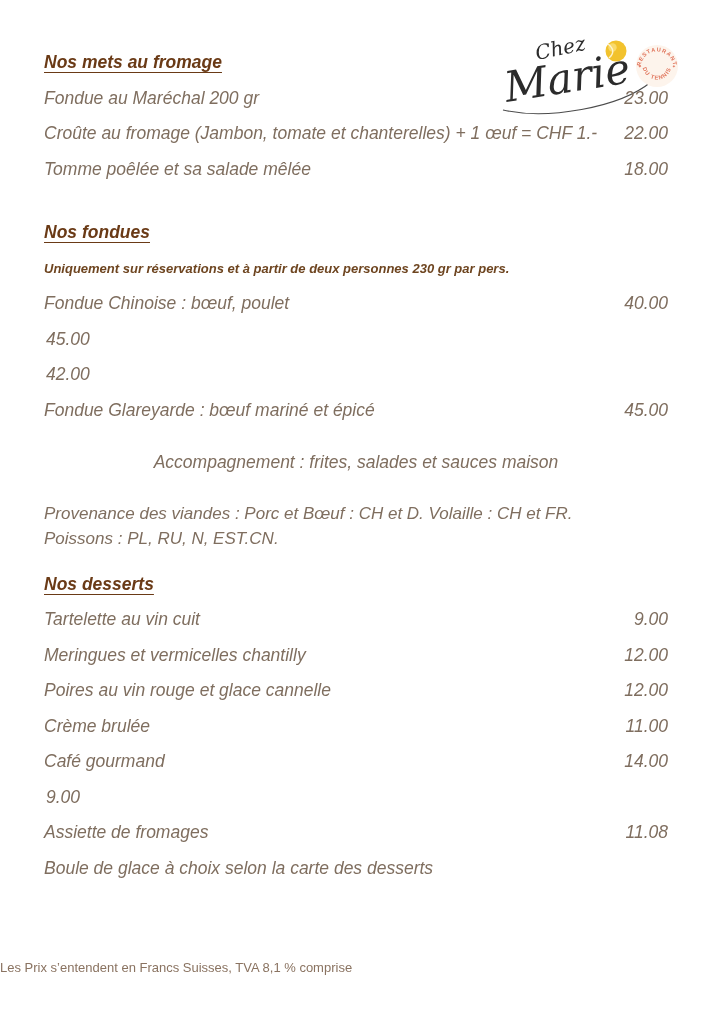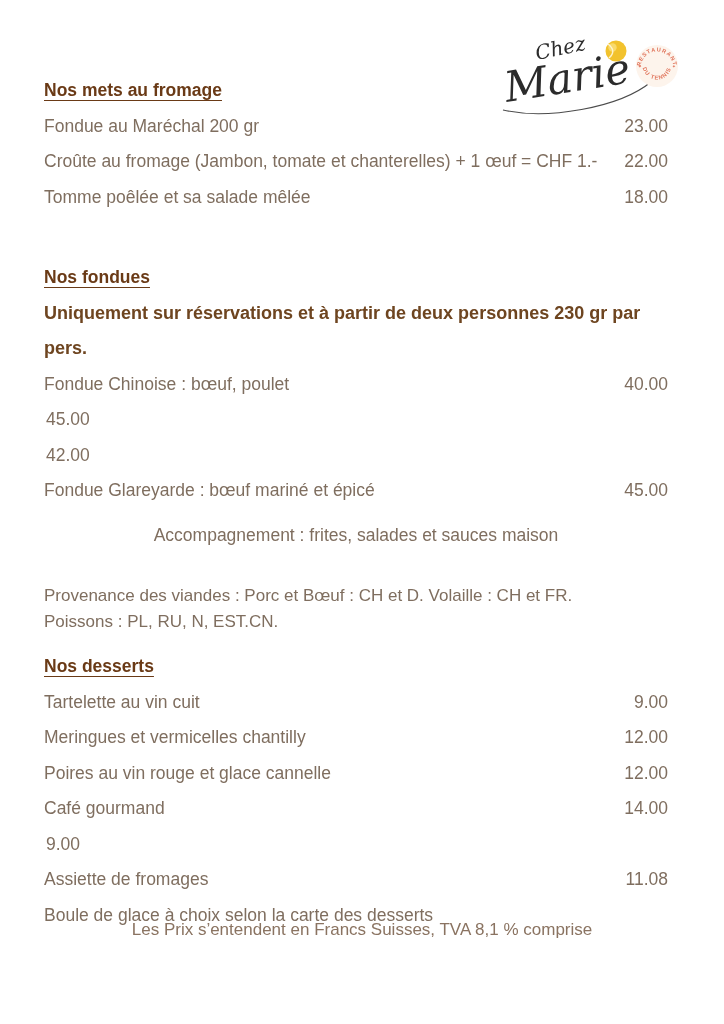--- a/index.html
+++ b/index.html
@@ -1,44 +1,44 @@
 <!DOCTYPE html>
 <html style="--heading: #6a3a16; --body: #7f6e5f; --note: #6e4520; --footer: #8a7361; --stamp: #e0755c; --ball: #f2c22d; --script: #2b2b2b;"><head>
 <meta charset="utf-8">
 <style>
   html,body{margin:0;padding:0;background:#ffffff;}
   .page{
     position:relative;width:724px;height:1024px;background:#ffffff;
     font-family:"Liberation Sans",sans-serif;overflow:hidden;
   }
-  .menu{position:absolute;left:44px;top:73px;width:624px;}
+  .menu{position:absolute;left:44px;top:45px;width:624px;font-style:italic;}
   .heading{
     font-weight:bold;font-size:17.5px;line-height:35.5px;margin:0;
     color:var(--heading,#6a3a16);
     text-decoration:underline;text-underline-offset:4px;text-decoration-thickness:1px;
   }
-  .h2-fondues{margin-top:45px;}
+  .h2-fondues{margin-top:28px;}
   .h2-desserts{margin-top:15px;}
   .row{
     display:flex;justify-content:space-between;align-items:baseline;
     font-size:17.5px;line-height:35.5px;color:var(--body,#7f6e5f);
   }
   .row .price{margin-left:2px;white-space:nowrap;}
   .note{
-    font-weight:bold;font-size:18px;line-height:35.5px;
+    font-weight:bold;font-size:13px;line-height:35.5px;
     color:var(--note,#6e4520);
   }
   .accomp{
-    text-align:center;font-size:17.5px;line-height:35.5px;margin-top:9px;
+    text-align:center;font-size:17.5px;line-height:35.5px;margin-top:17px;
     color:var(--body,#7f6e5f);
   }
-  .prov{margin-top:30px;font-size:17px;line-height:25.5px;color:var(--body,#7f6e5f);}
+  .prov{margin-top:20px;font-size:17px;line-height:25.5px;color:var(--body,#7f6e5f);}
   .footer{
-    position:absolute;left:0;top:920px;width:100%;text-align:center;
-    font-size:17px;color:var(--footer,#8a7361);
+    position:absolute;left:0;top:960px;width:100%;text-align:left;
+    font-size:13px;color:var(--footer,#8a7361);
   }
   .logo{position:absolute;left:497px;top:24px;width:186px;height:96px;}
   .logo-chez{font-family:"DejaVu Serif",serif;font-style:italic;font-size:20px;fill:var(--script,#2b2b2b);}
   .logo-marie{font-family:"DejaVu Serif",serif;font-style:italic;font-size:42px;fill:var(--script,#2b2b2b);}
   .flourish{stroke:var(--script,#2b2b2b);stroke-width:1.1;fill:none;opacity:.85;}
   .stamp-circle{fill:#fdf4ec;}
   .stamp-text{font-family:"Liberation Sans",sans-serif;font-size:5.6px;font-weight:bold;letter-spacing:1px;fill:var(--stamp,#e0755c);}
   .stamp-star{font-family:"DejaVu Sans",sans-serif;font-size:4.5px;fill:var(--stamp,#e0755c);}
   .ball{fill:var(--ball,#f2c22d);}
   .ball-hi{fill:#f9da6b;}
@@ -128,20 +128,24 @@
     </div>
     <div class="row">
       <span class="name">Meringues et vermicelles chantilly</span>
       <span class="price">12.00</span>
     </div>
     <div class="row">
       <span class="name">Poires au vin rouge et glace cannelle</span>
       <span class="price">12.00</span>
     </div>
     <div class="row">
+      <span class="name">Crème brulée</span>
+      <span class="price">11.00</span>
+    </div>
+    <div class="row">
       <span class="name">Café gourmand</span>
       <span class="price">14.00</span>
     </div>
     <div class="row">
       <span class="price">9.00</span>
     </div>
     <div class="row">
       <span class="name">Assiette de fromages</span>
       <span class="price">11.08</span>
     </div>

